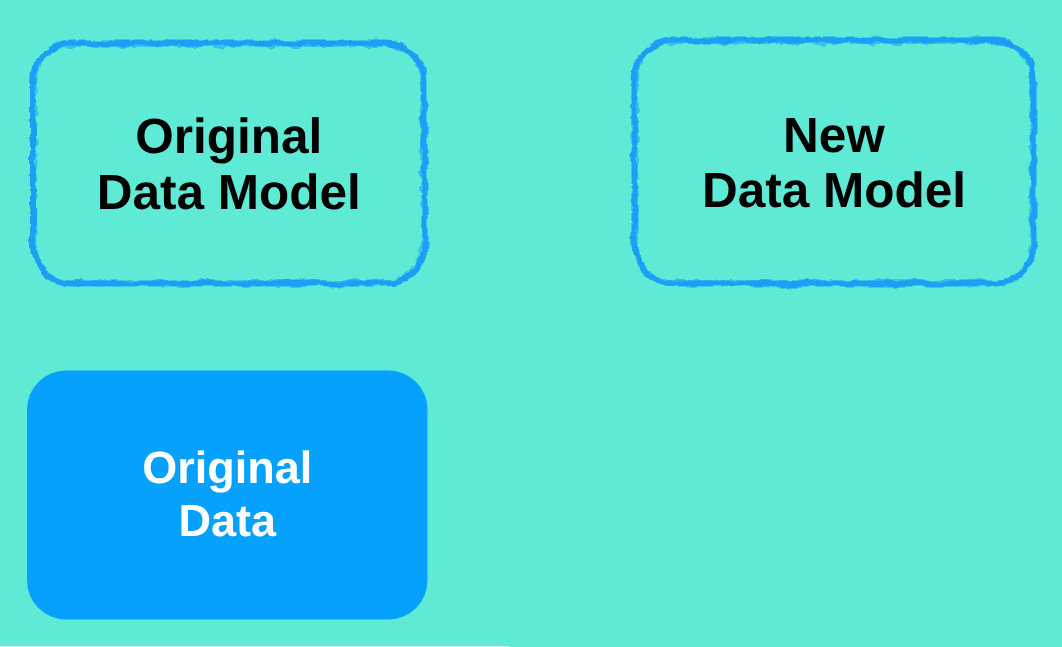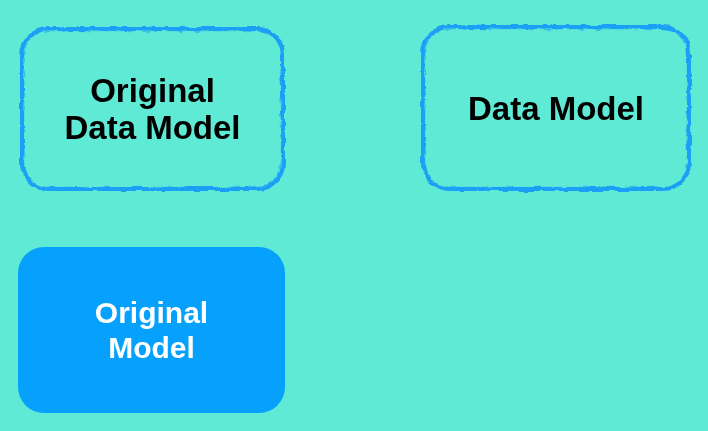--- a/index.html
+++ b/index.html
@@ -95,24 +95,25 @@
       <div>Data Model</div>
     </div>
   </div>
 
   <div class="shape outlined" style="left:419px; top:23px; width:274px; height:170px;">
     <svg class="sketch" width="274" height="170" viewBox="0 0 274 170">
       <rect class="stroke-main" x="4" y="4" width="266" height="162" rx="26" ry="26"></rect>
       <rect class="stroke-soft" x="5" y="5" width="264" height="160" rx="25" ry="25"></rect>
     </svg>
     <div class="label">
+      <div>New</div>
       <div>Data Model</div>
     </div>
   </div>
 
   <div class="shape filled" style="left:18px; top:247px; width:267px; height:166px;">
     <div class="label">
       <div>Original</div>
-      <div>Model</div>
+      <div>Data</div>
     </div>
   </div>
 
 </div>
 
 </body></html>

